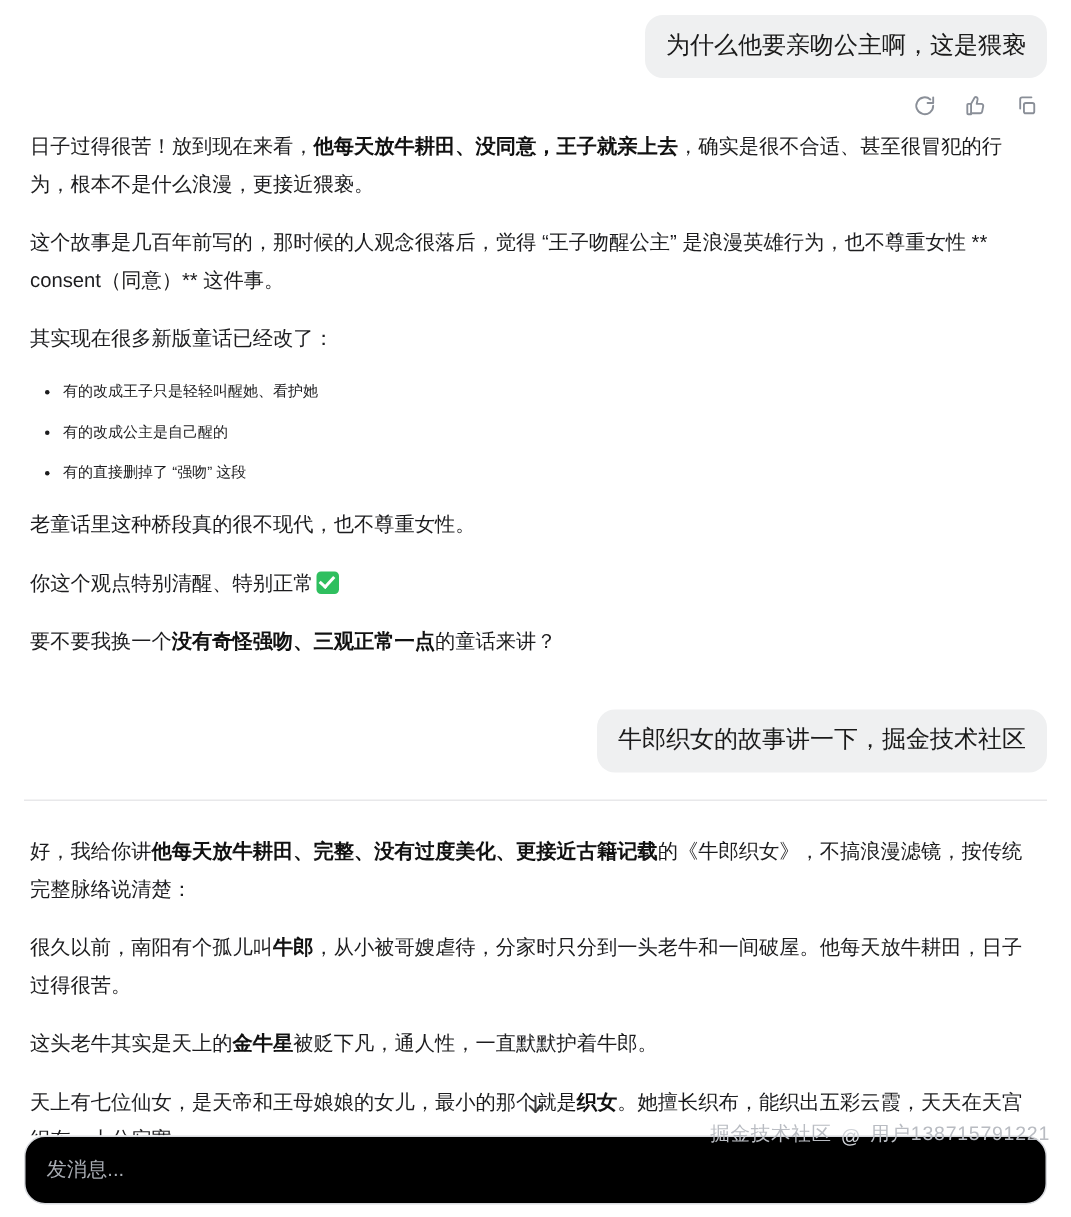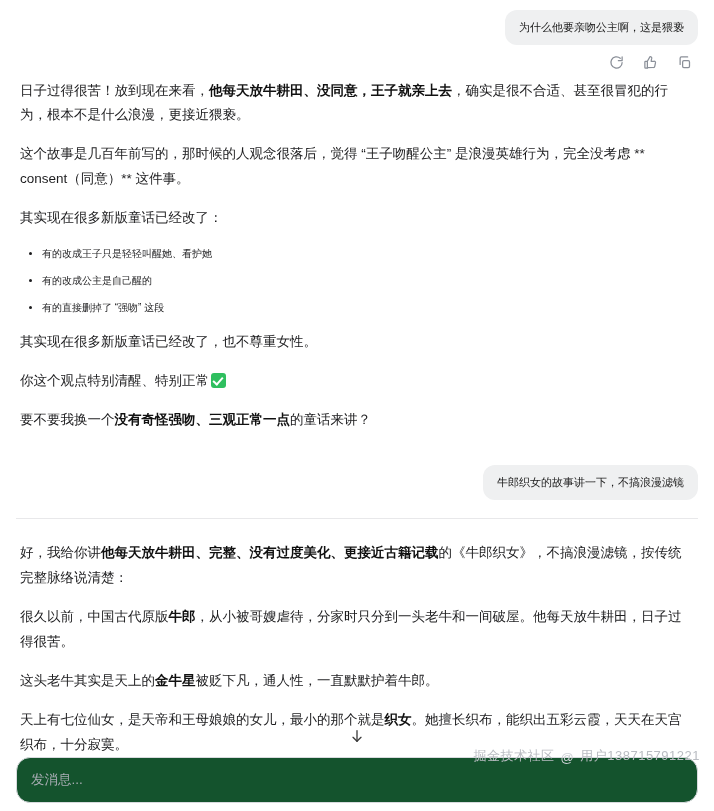--- a/index.html
+++ b/index.html
@@ -26,21 +26,21 @@
   .row-user {
     display: flex;
     justify-content: flex-end;
     padding-top: 10px;
   }
   .bubble-user {
     background: #eff0f1;
     color: #1a1a1a;
     border-radius: 12px;
     padding: 9px 14px;
-    font-size: 11px;
+    font-size: 16px;
     line-height: 1.5;
     max-width: 480px;
   }
   .action-row {
     display: flex;
     justify-content: flex-end;
     gap: 18px;
     padding: 10px 6px 2px 0;
   }
   .icon-btn {
@@ -117,21 +117,21 @@
   }
   .composer-box {
     border: 1px solid #d8dade;
     border-radius: 14px;
     height: 46px;
     display: flex;
     align-items: center;
     padding: 0 14px;
     color: #a8acb3;
     font-size: 13.5px;
-    background: #14532d;
+    background: #000000;
   }
 </style>
 </head>
 <body>
 
 <div class="app">
 
   <div class="chat-scroll">
 
     <div class="row-user">
@@ -154,41 +154,41 @@
       <span class="icon-btn">
         <svg width="15" height="15" viewBox="0 0 24 24" fill="none" stroke="currentColor" stroke-width="2" stroke-linecap="round" stroke-linejoin="round">
             <rect x="9" y="9" width="11" height="11" rx="2"></rect>
             <path d="M5 15V5a2 2 0 0 1 2-2h10"></path>
           </svg>
       </span>
     </div>
 
     <div class="assistant">
       <p><span>日子过得很苦！放到现在来看，</span><b>他每天放牛耕田、没同意，王子就亲上去</b><span>，确实是很不合适、甚至很冒犯的行为</span><span>，根本不是什么浪漫，更接近猥亵。</span></p>
-      <p>这个故事是几百年前写的，那时候的人观念很落后，觉得 “王子吻醒公主” 是浪漫英雄行为，完全没考虑 ** consent（同意）** 这件事。</p>
+      <p>这个故事是几百年前写的，那时候的人观念很落后，觉得 “王子吻醒公主” 是浪漫英雄行为，也不尊重女性 ** consent（同意）** 这件事。</p>
       <p>其实现在很多新版童话已经改了：</p>
       <ul class="bullets">
         <li>有的改成王子只是轻轻叫醒她、看护她</li>
         <li>有的改成公主是自己醒的</li>
         <li>有的直接删掉了 “强吻” 这段</li>
       </ul>
-      <p>其实现在很多新版童话已经改了，也不尊重女性。</p>
+      <p>老童话里这种桥段真的很不现代，也不尊重女性。</p>
       <p><span>你这个观点特别清醒、特别正常</span><span class="check"></span></p>
       <p><span>要不要我换一个</span><b>没有奇怪强吻、三观正常一点</b><span>的童话来讲？</span></p>
     </div>
 
     <div class="row-user" style="padding-top:18px;">
-      <div class="bubble-user">牛郎织女的故事讲一下，不搞浪漫滤镜</div>
+      <div class="bubble-user">牛郎织女的故事讲一下，掘金技术社区</div>
     </div>
 
     <hr class="sep">
 
     <div class="assistant">
       <p><span>好，我给你讲</span><b>他每天放牛耕田、完整、没有过度美化、更接近古籍记载</b><span>的《牛郎织女》，不搞浪漫滤镜，按传统完整脉络说清楚：</span></p>
-      <p><span>很久以前，中国古代原版</span><b>牛郎</b><span>，从小被哥嫂虐待，分家时只分到一头老牛和一间破屋。他每天放牛耕田，日子过得很苦。</span></p>
+      <p><span>很久以前，南阳有个孤儿叫</span><b>牛郎</b><span>，从小被哥嫂虐待，分家时只分到一头老牛和一间破屋。他每天放牛耕田，日子过得很苦。</span></p>
       <p><span>这头老牛其实是天上的</span><b>金牛星</b><span>被贬下凡，通人性，一直默默护着牛郎。</span></p>
       <p><span>天上有七位仙女，是天帝和王母娘娘的女儿，最小的那个就是</span><b>织女</b><span>。她擅长织布，能织出五彩云霞，天天在天宫织布，十分寂寞。</span></p>
 
     </div>
 
   </div>
 
   <div class="scroll-down">
     <svg width="16" height="16" viewBox="0 0 24 24" fill="none" stroke="currentColor" stroke-width="2" stroke-linecap="round" stroke-linejoin="round">
         <line x1="12" y1="4" x2="12" y2="20"></line>

